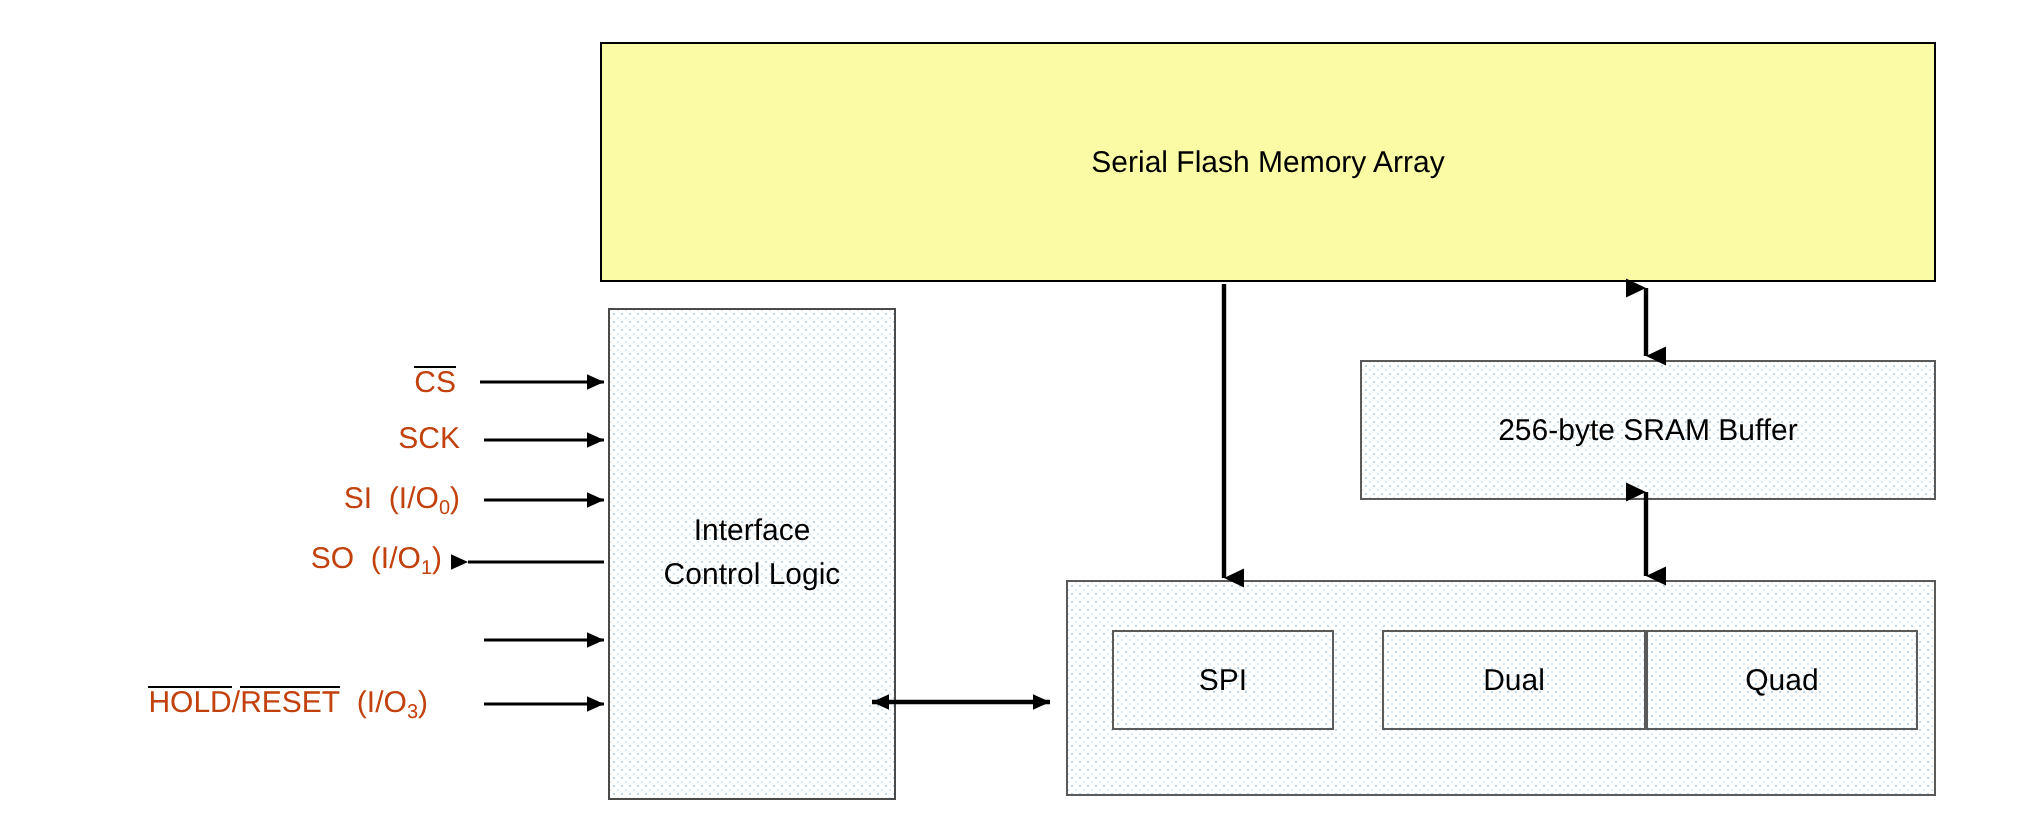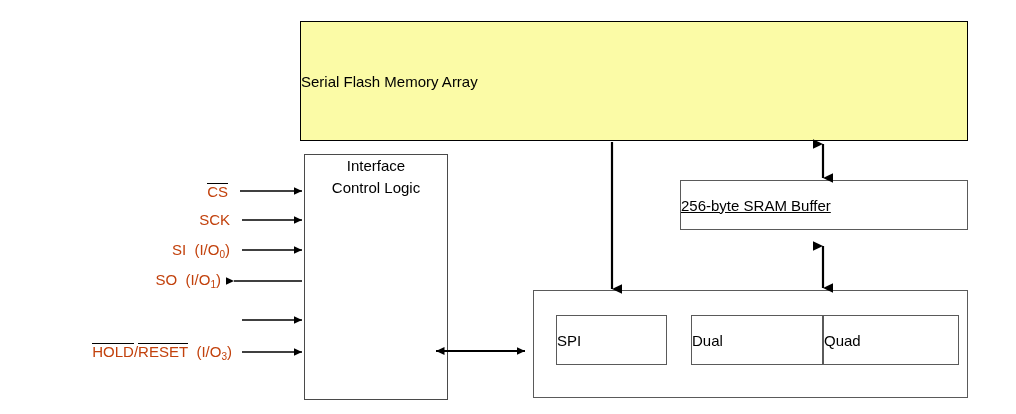--- a/index.html
+++ b/index.html
@@ -13,21 +13,21 @@
     height: 414px;
     background: #ffffff;
     font-family: "Liberation Sans", sans-serif;
     overflow: hidden;
   }
   .box {
     position: absolute;
     box-sizing: border-box;
     display: flex;
     align-items: center;
-    justify-content: flex-start;
+    justify-content: center;
     text-align: center;
     color: #000000;
   }
   
   .stipple {
     background-color: #ffffff;
     background-image:
       radial-gradient(#bcd8ef 0.6px, transparent 0.7px),
       radial-gradient(#d8e9f7 0.6px, transparent 0.7px);
     background-size: 4px 4px, 4px 4px;
@@ -97,21 +97,21 @@
 
   <div class="box flash-array" style="left:300px; top:21px; width:668px; height:120px;">
     <span>Serial Flash Memory Array</span>
   </div>
 
   <div class="box logic-box stipple" style="left:304px; top:154px; width:144px; height:246px; flex-direction:column;">
     <span>Interface</span>
     <span>Control Logic</span>
   </div>
 
-  <div class="box sram-box stipple" style="left:680px; top:180px; width:288px; height:50px;text-decoration:underline;">
+  <div class="box sram-box stipple" style="left:680px; top:180px; width:288px; height:70px;">
     <span>256-byte SRAM Buffer</span>
   </div>
 
   <div class="box protocol-box stipple" style="left:533px; top:290px; width:435px; height:108px;"></div>
 
   <div class="box mode-box" style="left:556px; top:315px; width:111px; height:50px;">
     <span>SPI</span>
   </div>
 
   <div class="box mode-box" style="left:691px; top:315px; width:132px; height:50px;">
@@ -134,21 +134,21 @@
     <span>SI</span>
     <span>&nbsp;(</span><span>I/O</span><sub>0</sub><span>)</span>
   </div>
 
   <div class="sig-label" style="left:51px; top:272px; width:170px;">
     <span>SO</span>
     <span>&nbsp;(</span><span>I/O</span><sub>1</sub><span>)</span>
   </div>
 
 
-  <div class="sig-label" style="left:32px; top:343px; width:200px;">
+  <div class="sig-label" style="left:14px; top:343px; width:200px;">
     <span class="ovl">HOLD</span><span>/</span><span class="ovl">RESET</span>
     <span>&nbsp;(</span><span>I/O</span><sub>3</sub><span>)</span>
   </div>
 
   <svg class="overlay" viewBox="0 0 1016 414">
     <defs>
       <marker id="ah-r" markerWidth="9" markerHeight="9" refX="8.5" refY="4.5" orient="auto" markerUnits="userSpaceOnUse">
         <path d="M0,0.6 L8.5,4.5 L0,8.4 z" fill="#000"></path>
       </marker>
       <marker id="ah-l" markerWidth="9" markerHeight="9" refX="0.5" refY="4.5" orient="auto" markerUnits="userSpaceOnUse">

